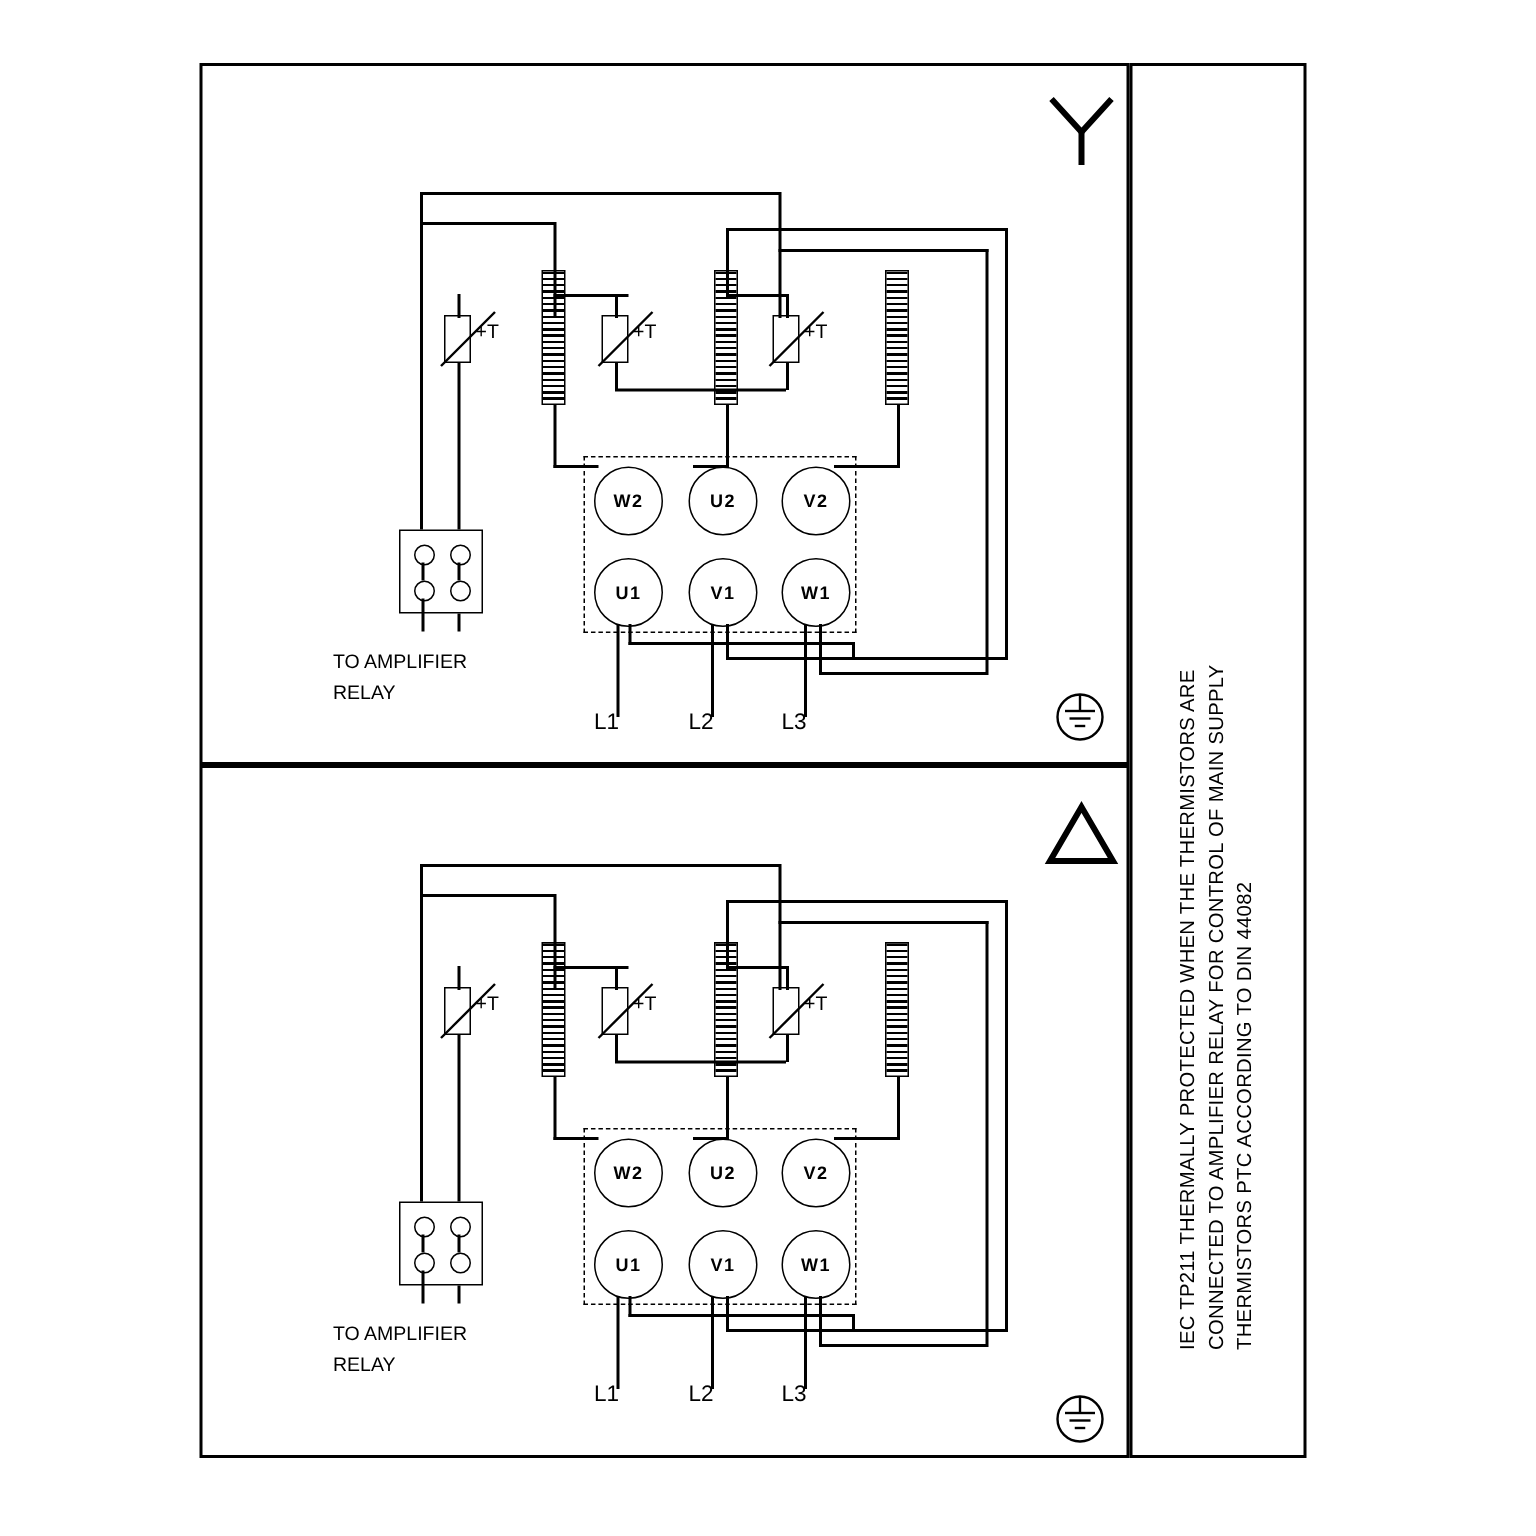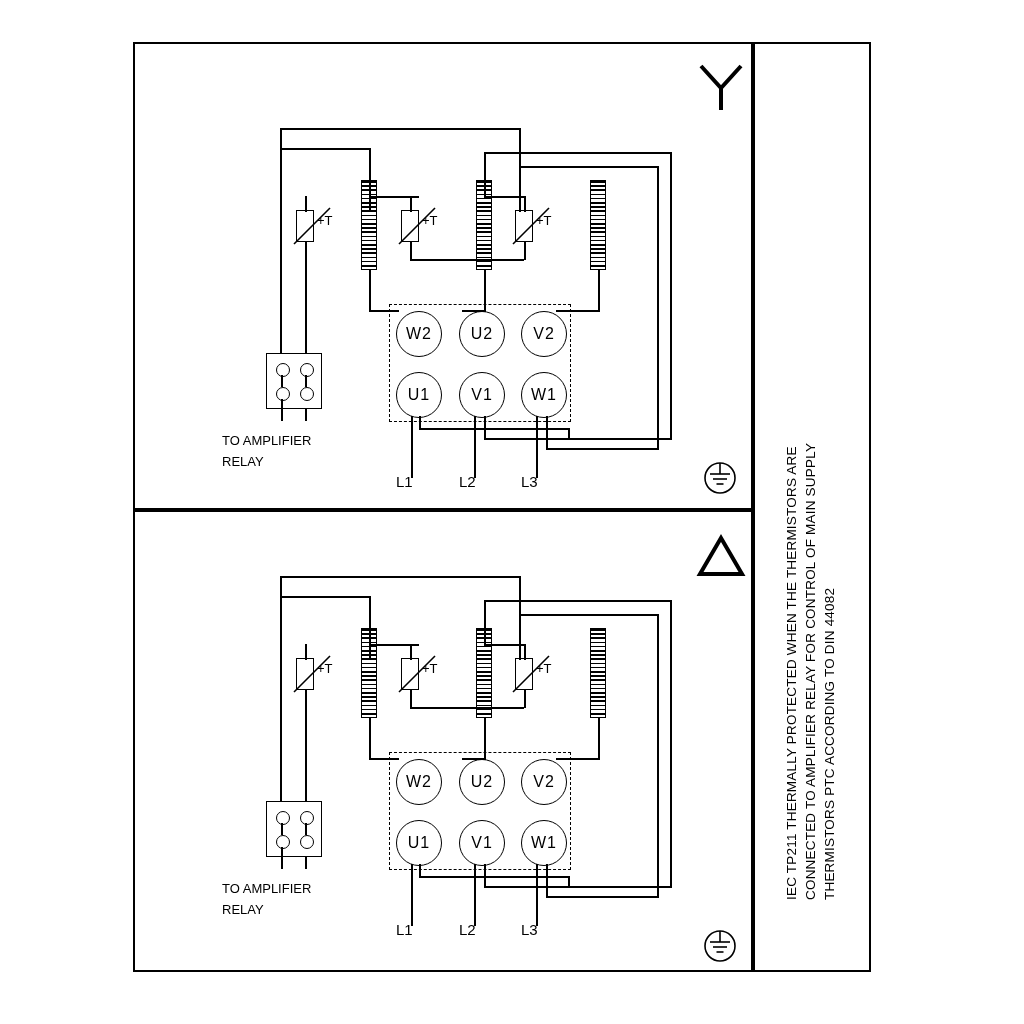--- a/index.html
+++ b/index.html
@@ -8,21 +8,21 @@
 
   .frame{position:absolute;border:2px solid #000;box-sizing:border-box;}
 
   
   .wire{position:absolute;background:#000;}
   .h{height:1.6px;}
   .v{width:1.6px;}
 
   .term{position:absolute;border:1.6px solid #000;border-radius:50%;
         display:flex;align-items:center;justify-content:center;
-        font-size:16px;background:#fff;letter-spacing:1px;}
+        font-size:12px;background:#fff;letter-spacing:1px;font-weight:bold;}
 
   .dashbox{position:absolute;border:1.4px dashed #000;box-sizing:border-box;}
 
   
   .coil{position:absolute;border:1.5px solid #000;background:
      repeating-linear-gradient(to bottom,#000 0 1.6px,#fff 1.6px 4.2px);
      box-sizing:border-box;}
 
   
   .therm{position:absolute;border:1.5px solid #000;background:#fff;box-sizing:border-box;}

